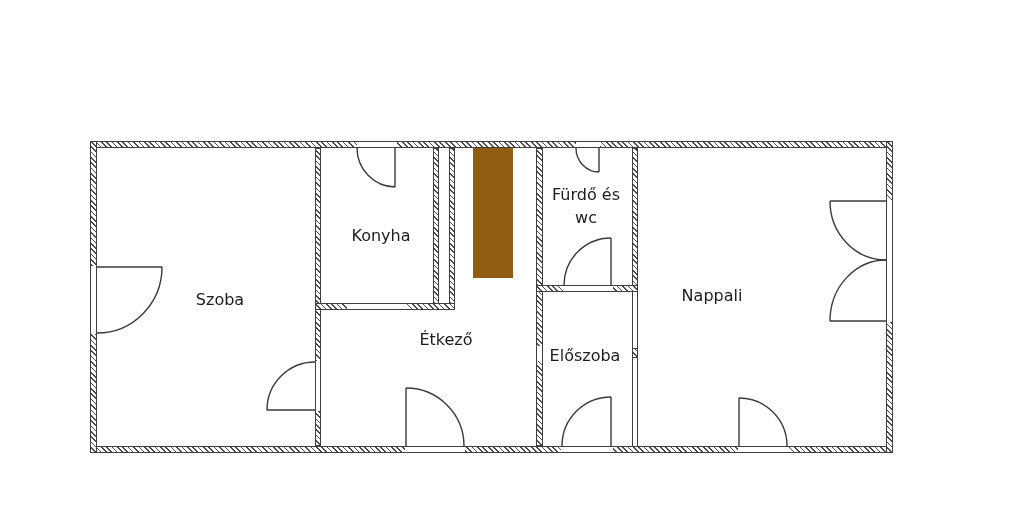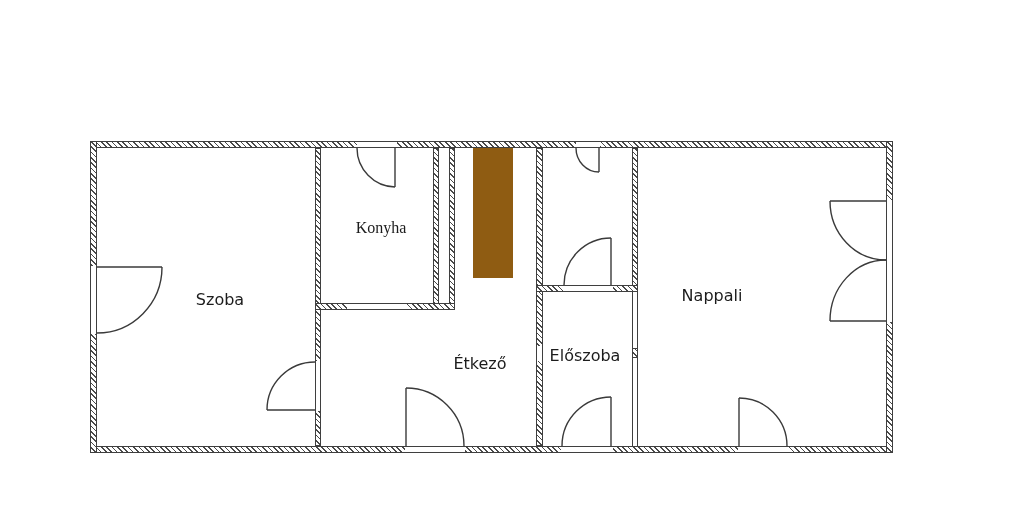--- a/index.html
+++ b/index.html
@@ -103,18 +103,20 @@
       <path d="M886,201 L830,201"></path>
         <path d="M830,201 A56,59 0 0 0 886,260"></path>
     </g>
     <g>
       <path d="M886,321 L830,321"></path>
         <path d="M830,321 A56,61 0 0 1 886,260"></path>
     </g>
   </svg>
 
   <div class="room-label" style="left:220px;top:300px;">Szoba</div>
-  <div class="room-label" style="left:381px;top:228px;font-family:Liberation Serif, serif;">Konyha</div>
-  <div class="room-label" style="left:446px;top:364px;margin-left:34px;">Étkező</div>
+  <div class="room-label" style="left:381px;top:236px;">Konyha</div>
+  <div class="room-label" style="left:586px;top:206px;">Fürdő és
+wc</div>
+  <div class="room-label" style="left:446px;top:340px;">Étkező</div>
   <div class="room-label" style="left:585px;top:356px;">Előszoba</div>
   <div class="room-label" style="left:712px;top:296px;">Nappali</div>
 
 </div>
 
 </body></html>

